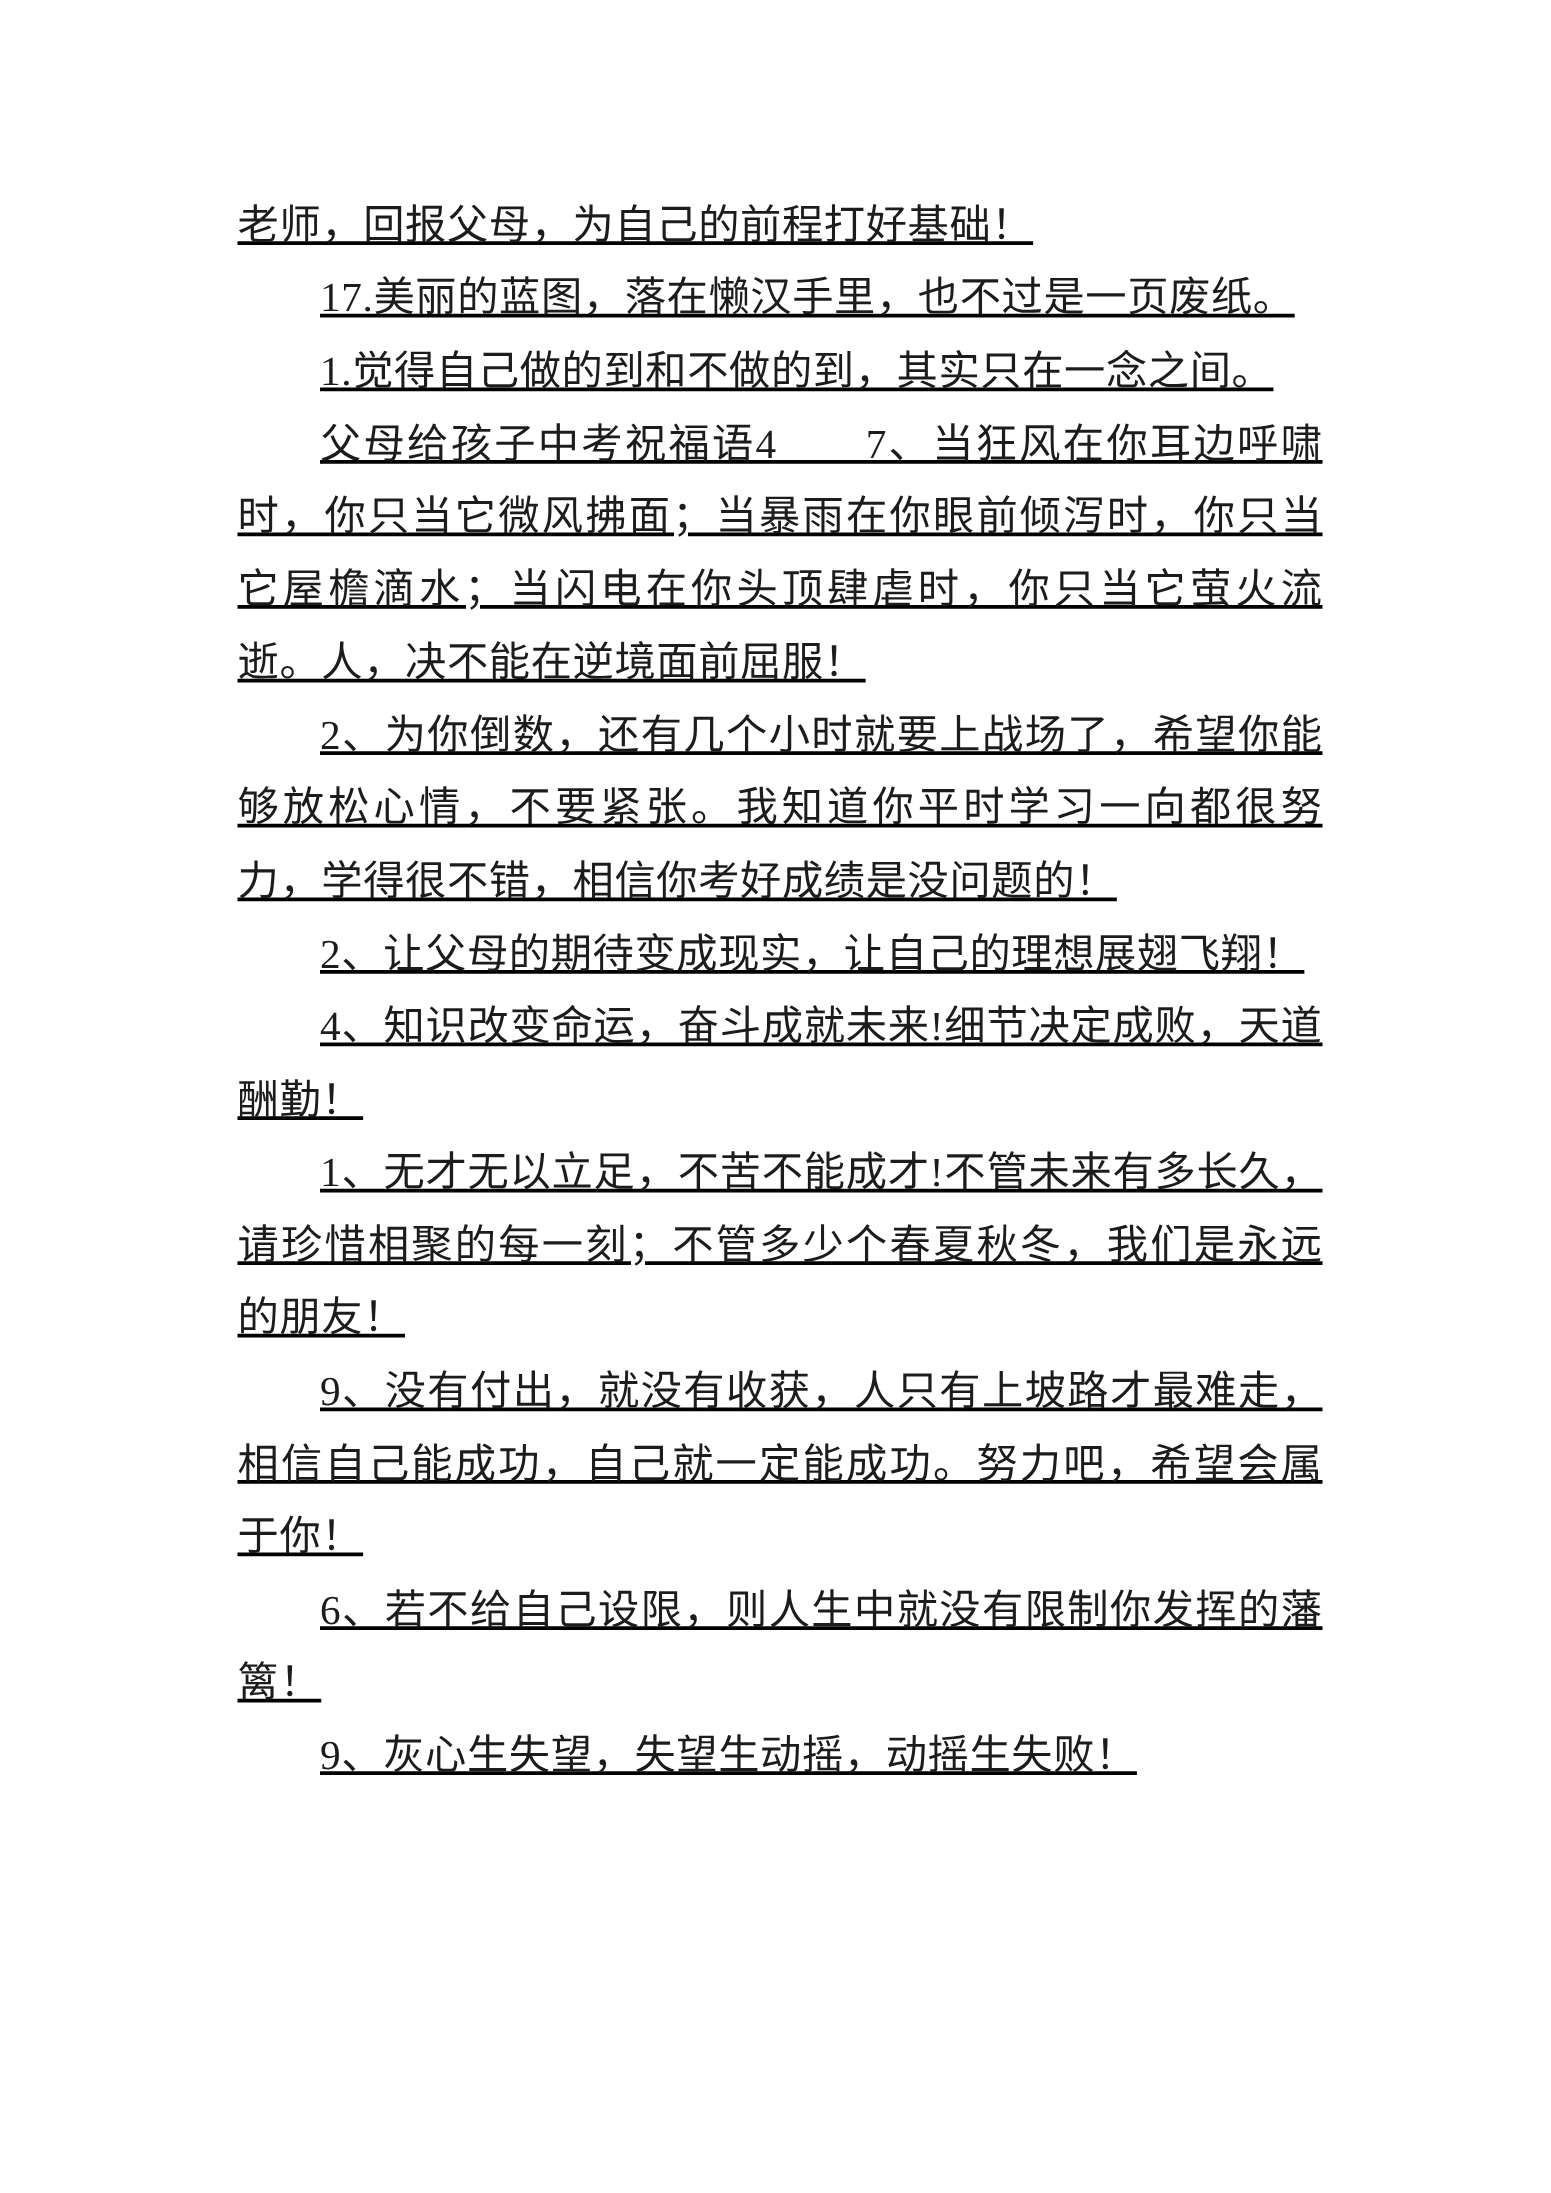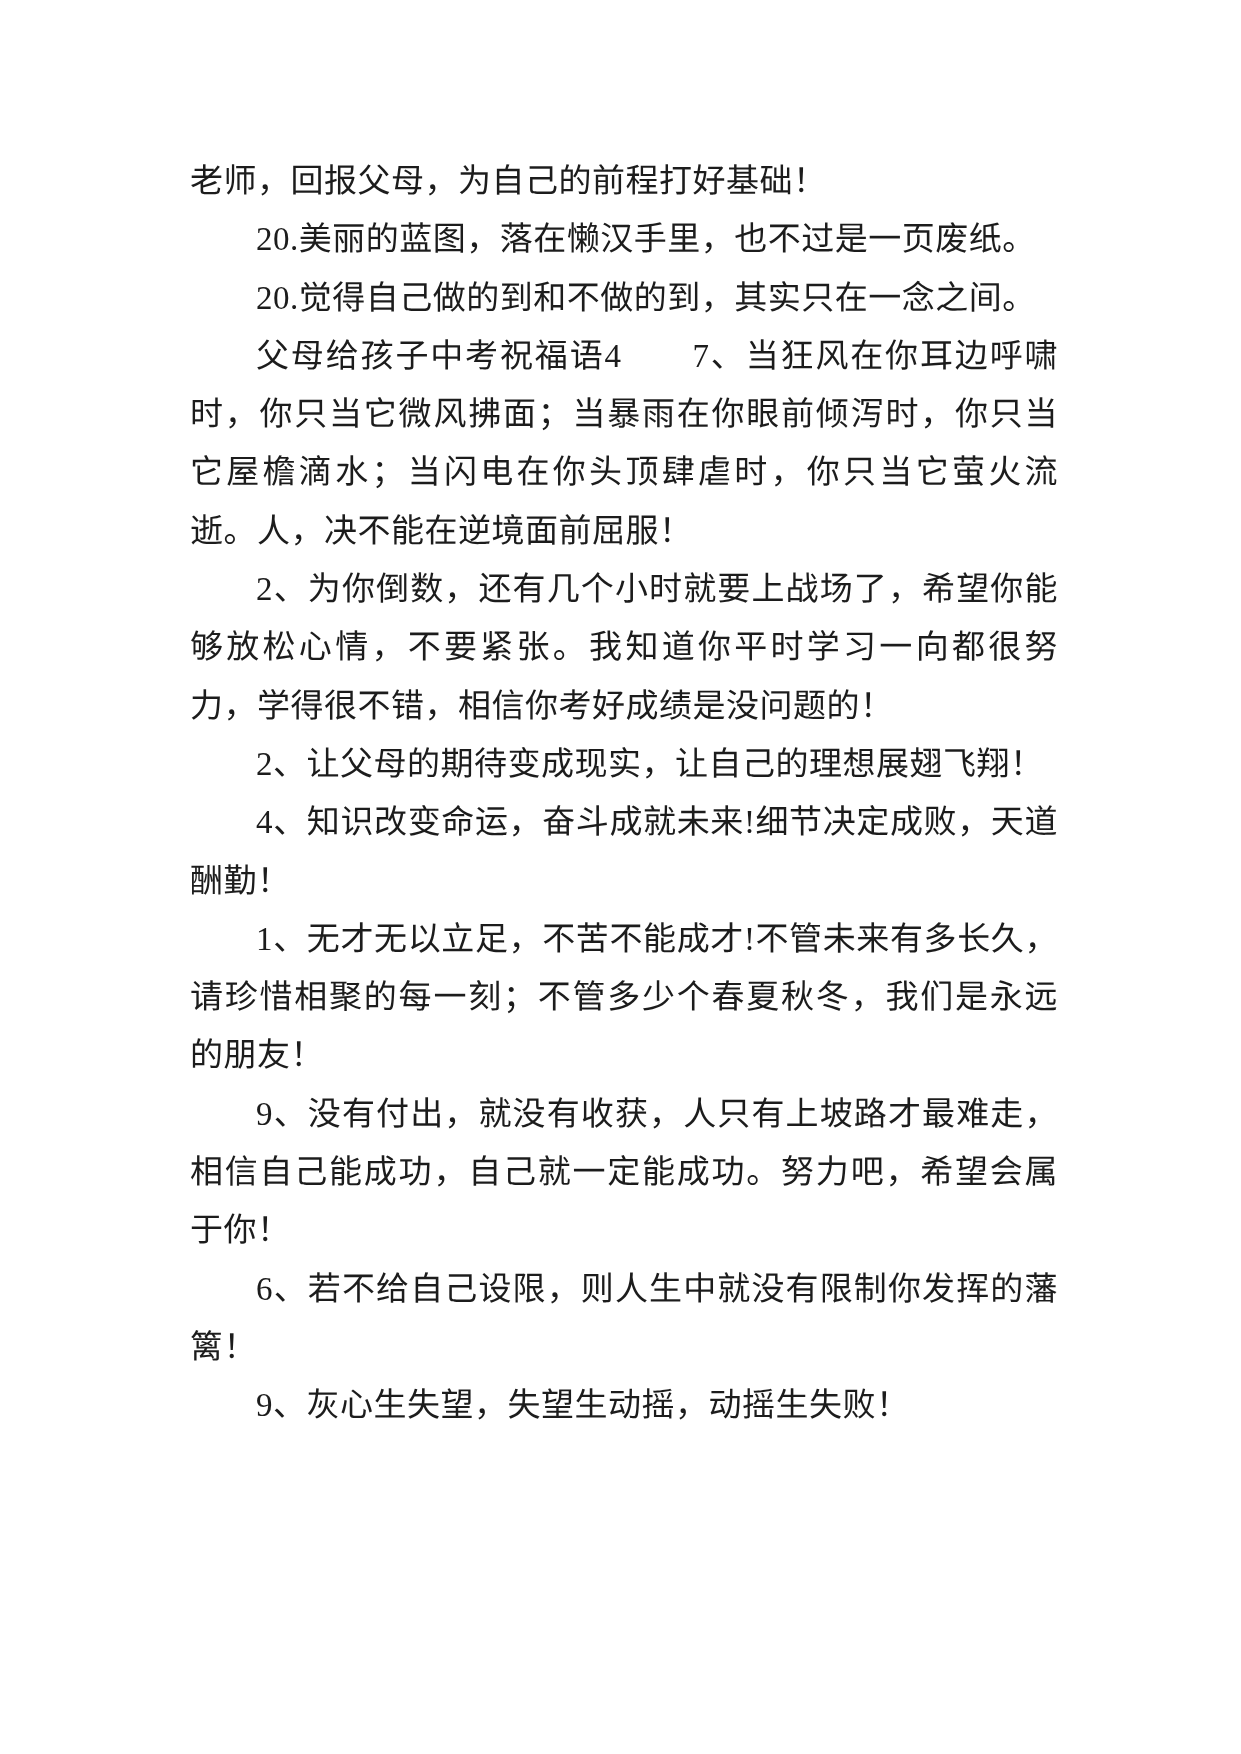--- a/index.html
+++ b/index.html
@@ -16,20 +16,21 @@
       font-family: "Liberation Serif", "DejaVu Serif", serif;
     }
     .doc-content {
       box-sizing: border-box;
       position: absolute;
       top: 0;
       left: 0;
       width: 1241px;
       height: 1510px;
       padding: 152px 183px 0 190px;
+      text-decoration: underline;
     }
     .doc-content p {
       margin: 0;
       padding: 0;
       font-size: 33px;
       line-height: 58.3px;
       color: #1c1c1c;
       text-align: justify;
       text-justify: inter-character;
       text-indent: 2em;
@@ -39,22 +40,22 @@
     .doc-content p.no-indent {
       text-indent: 0;
     }
   </style>
 </head>
 <body>
 
 <div class="page">
   <div class="doc-content">
     <p class="no-indent">老师，回报父母，为自己的前程打好基础！</p>
-    <p>20.美丽的蓝图，落在懒汉手里，也不过是一页废纸。</p>
-    <p>20.觉得自己做的到和不做的到，其实只在一念之间。</p>
+    <p>17.美丽的蓝图，落在懒汉手里，也不过是一页废纸。</p>
+    <p>1.觉得自己做的到和不做的到，其实只在一念之间。</p>
     <p>父母给孩子中考祝福语4　　7、当狂风在你耳边呼啸时，你只当它微风拂面；当暴雨在你眼前倾泻时，你只当它屋檐滴水；当闪电在你头顶肆虐时，你只当它萤火流逝。人，决不能在逆境面前屈服！</p>
     <p>2、为你倒数，还有几个小时就要上战场了，希望你能够放松心情，不要紧张。我知道你平时学习一向都很努力，学得很不错，相信你考好成绩是没问题的！</p>
     <p>2、让父母的期待变成现实，让自己的理想展翅飞翔！</p>
     <p>4、知识改变命运，奋斗成就未来!细节决定成败，天道酬勤！</p>
     <p>1、无才无以立足，不苦不能成才!不管未来有多长久，请珍惜相聚的每一刻；不管多少个春夏秋冬，我们是永远的朋友！</p>
     <p>9、没有付出，就没有收获，人只有上坡路才最难走，相信自己能成功，自己就一定能成功。努力吧，希望会属于你！</p>
     <p>6、若不给自己设限，则人生中就没有限制你发挥的藩篱！</p>
     <p>9、灰心生失望，失望生动摇，动摇生失败！</p>
   </div>
 </div>

